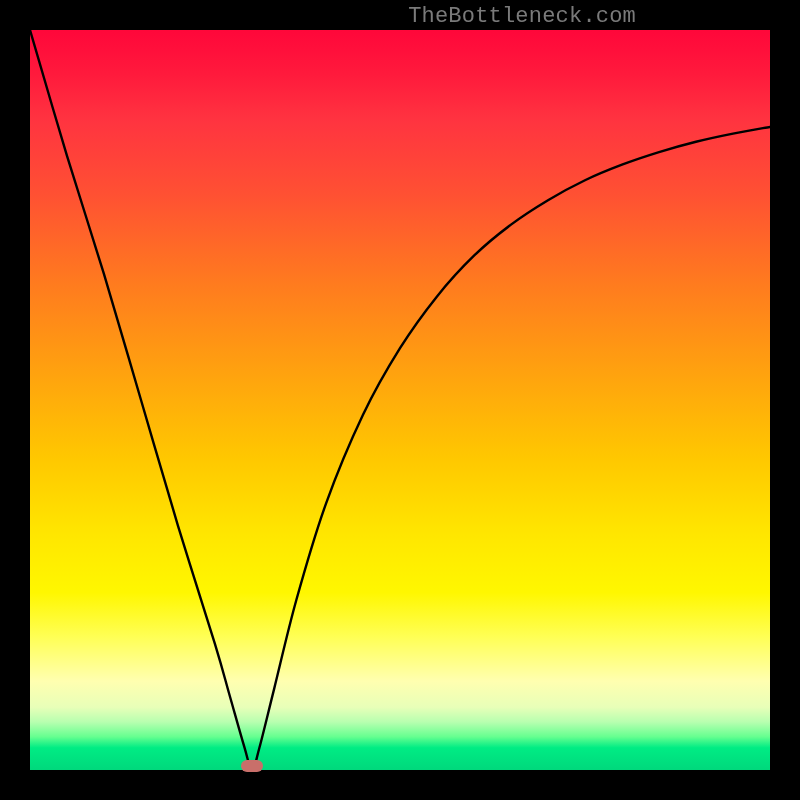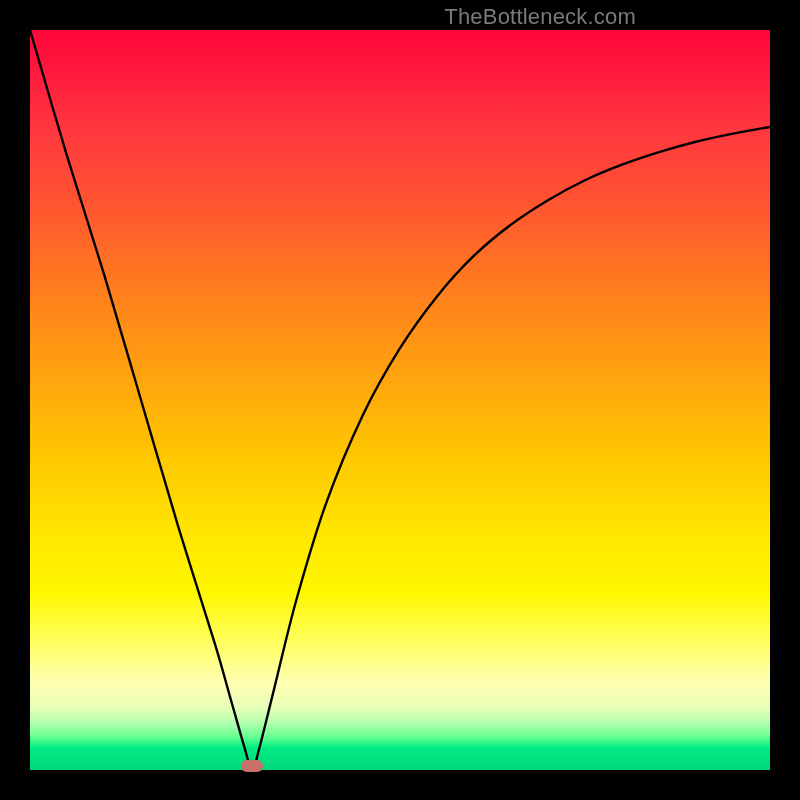--- a/index.html
+++ b/index.html
@@ -9,20 +9,21 @@
     height: 800px;
     background: #000;
     overflow: hidden;
     font-family: Arial, Helvetica, sans-serif;
   }
   .outer {
     width: 652px;
     height: 800px;
     background: #000;
     position: relative;
+    font-family: Liberation Mono, monospace;
   }
   .plot-area {
     position: absolute;
     left: 30px;
     top: 30px;
     width: 740px;
     height: 740px;
     background: linear-gradient(to bottom,
       #ff073a 0%,
       #ff1a3c 6%,

